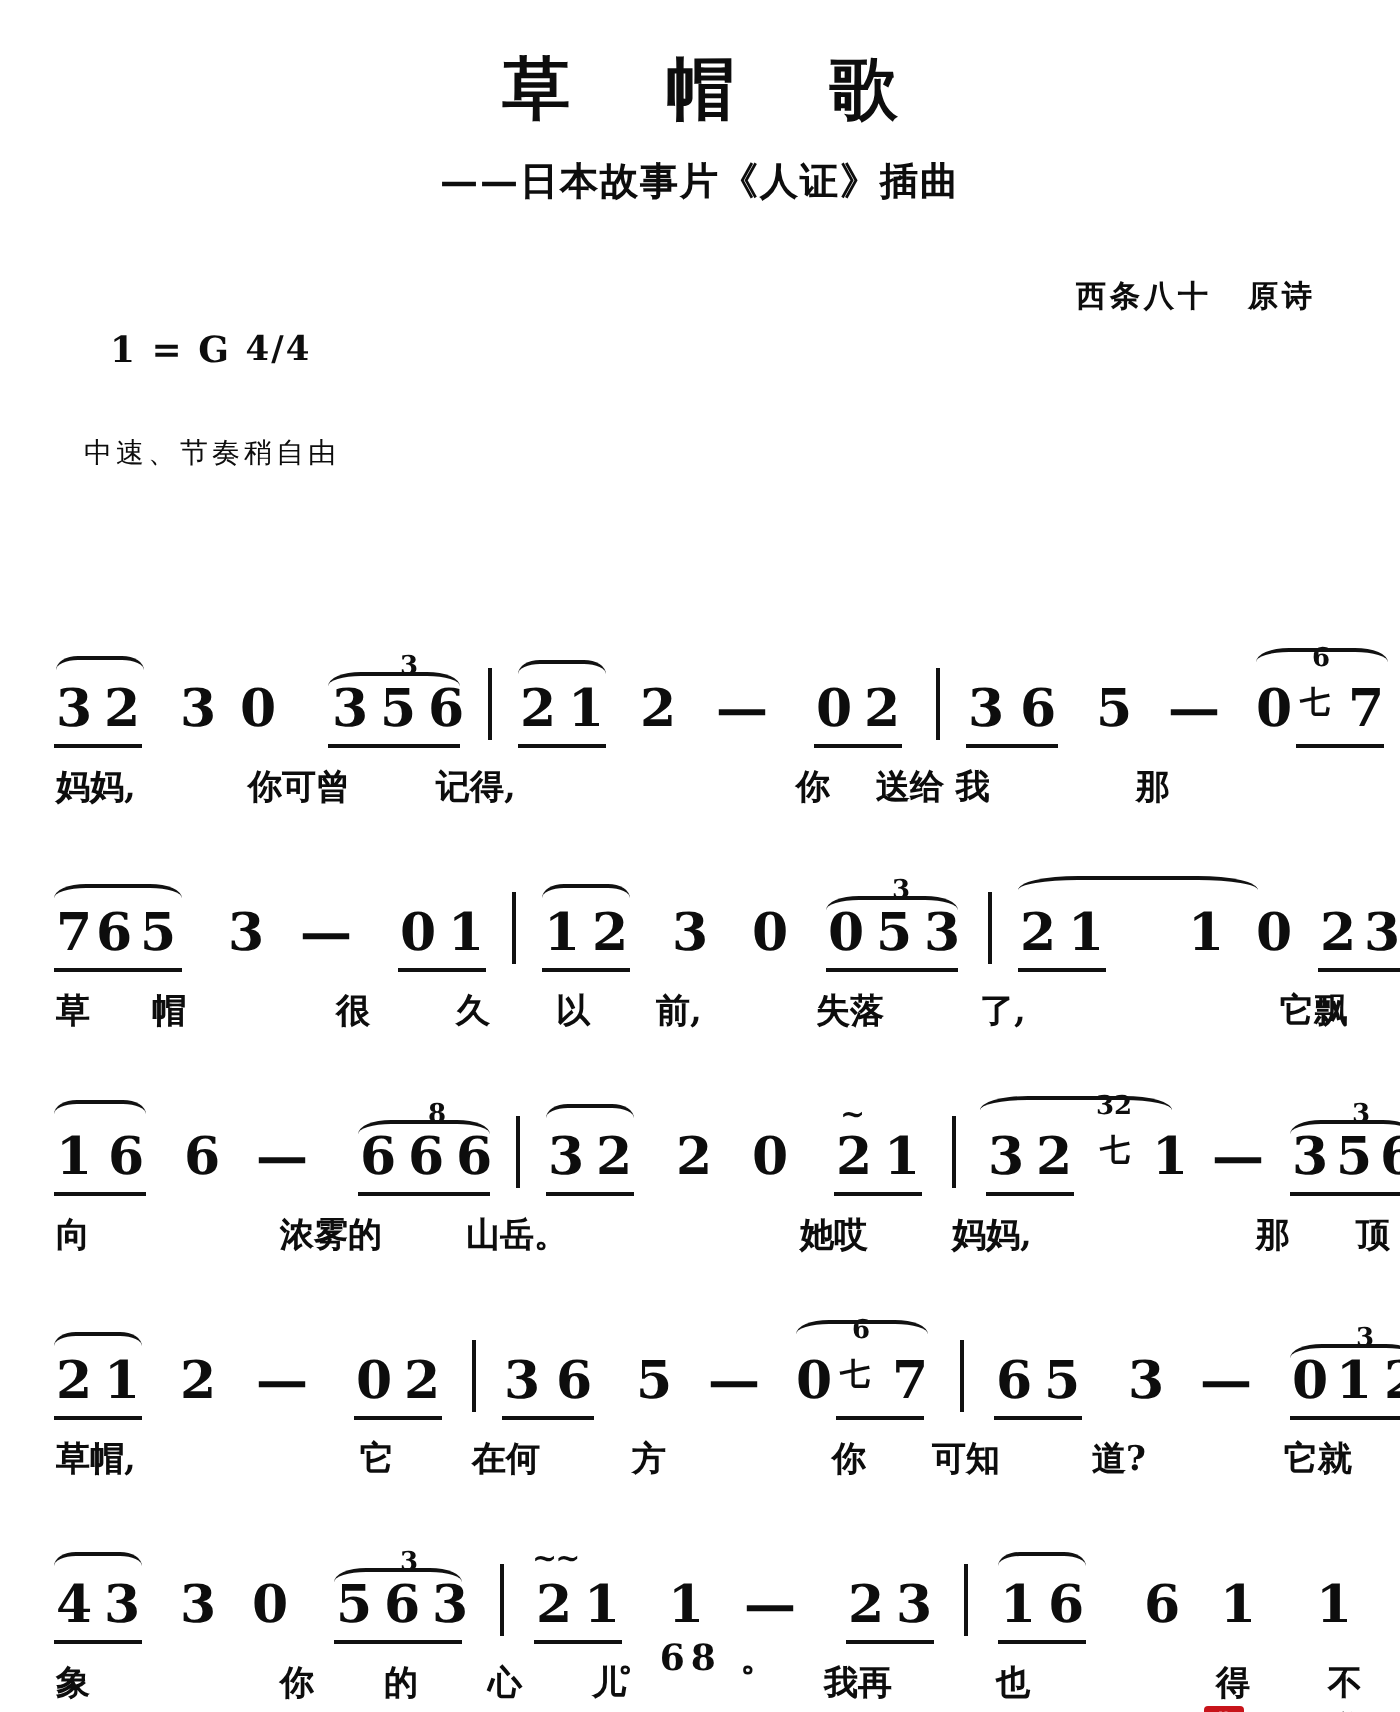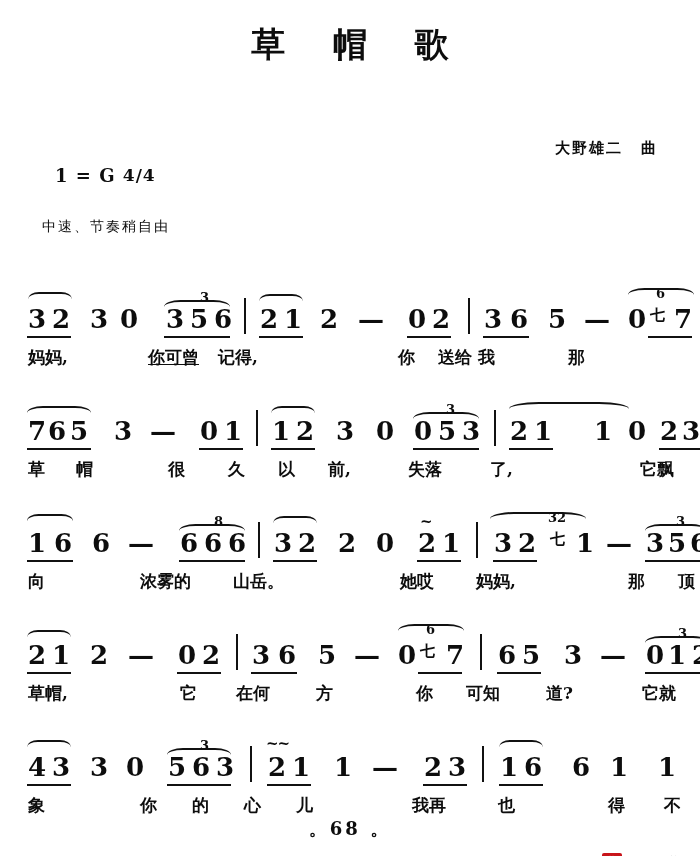--- a/index.html
+++ b/index.html
@@ -111,24 +111,25 @@
     letter-spacing:0px;
   }
   .sitename{font-size:13px;font-weight:bold;color:#111;letter-spacing:0px;}
 </style>
 </head>
 <body>
 
 <div class="page">
 
   <div class="title">草 帽 歌</div>
+  <div class="subtitle">——日本故事片《人证》插曲</div>
 
   <div class="credits">
     <div>
-      <span class="nm">大野雄二</span><span class="rl">曲</span>
+      <span class="nm">西条八十</span><span class="rl">原诗</span>
     </div>
   </div>
 
   <div class="keysig">
     <span>1 = G</span>
     <span class="frac">4/4</span>
   </div>
 
   <div class="tempo">中速、节奏稍自由</div>
 
@@ -176,21 +177,21 @@
 
         <span class="n" style="left:600px;">0</span>
         <span class="sup" style="left:628px;top:-4px;">6</span>
         <span class="wavy" style="left:622px;top:16px;">七</span>
         <span class="n" style="left:646px;">7</span>
         <span class="ul" style="left:620px;top:46px;width:44px;"></span>
         <span class="slur" style="left:600px;top:-2px;width:66px;"></span>
       </div>
       <div class="lyrics">
         <span class="l" style="left:0px;">妈妈,</span>
-        <span class="l" style="left:120px;text-decoration:underline;">你可曾</span>
+        <span class="l" style="left:96px;">你可曾</span>
         <span class="l" style="left:190px;">记得,</span>
         <span class="l" style="left:370px;">你</span>
         <span class="l" style="left:410px;">送给 我</span>
         <span class="l" style="left:540px;">那</span>
       </div>
     </div>
 
     <div class="row">
       <div class="notes">
         <span class="n" style="left:0px;">7</span>

